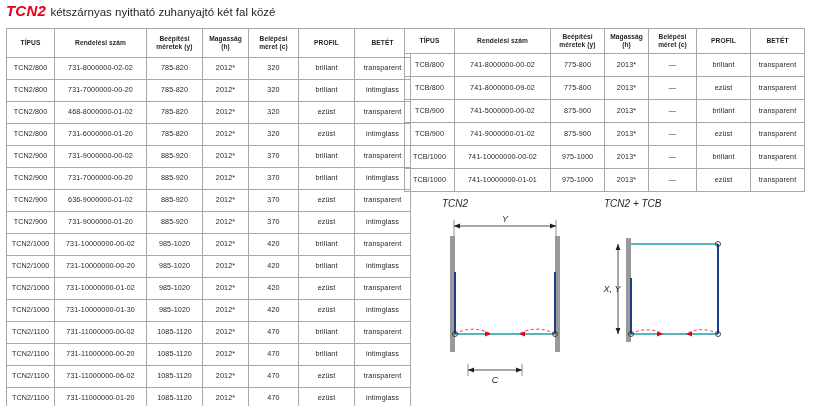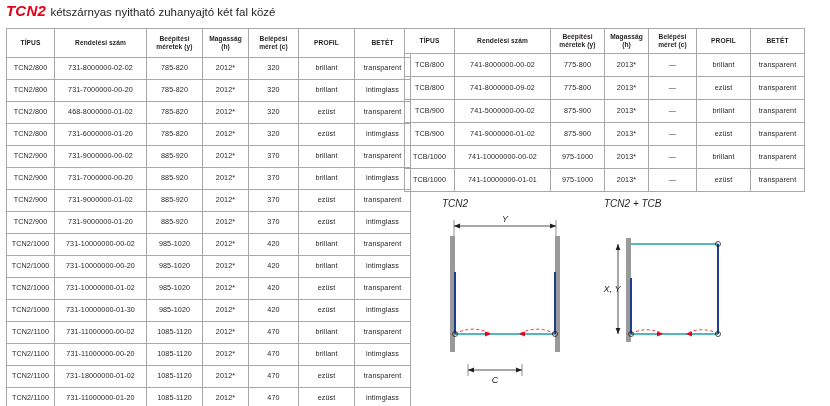--- a/index.html
+++ b/index.html
@@ -218,21 +218,21 @@
           <td>TCN2/900</td>
           <td>731-7000000-00-20</td>
           <td>885-920</td>
           <td>2012*</td>
           <td>370</td>
           <td>brillant</td>
           <td>intimglass</td>
         </tr>
         <tr>
           <td>TCN2/900</td>
-          <td>731-9000000-01-02</td>
+          <td>636-9000000-01-02</td>
           <td>885-920</td>
           <td>2012*</td>
           <td>370</td>
           <td>ezüst</td>
           <td>transparent</td>
         </tr>
         <tr>
           <td>TCN2/900</td>
           <td>731-9000000-01-20</td>
           <td>885-920</td>
@@ -290,21 +290,21 @@
           <td>TCN2/1100</td>
           <td>731-11000000-00-20</td>
           <td>1085-1120</td>
           <td>2012*</td>
           <td>470</td>
           <td>brillant</td>
           <td>intimglass</td>
         </tr>
         <tr>
           <td>TCN2/1100</td>
-          <td>731-18000000-01-02</td>
+          <td>731-11000000-06-02</td>
           <td>1085-1120</td>
           <td>2012*</td>
           <td>470</td>
           <td>ezüst</td>
           <td>transparent</td>
         </tr>
         <tr>
           <td>TCN2/1100</td>
           <td>731-11000000-01-20</td>
           <td>1085-1120</td>

